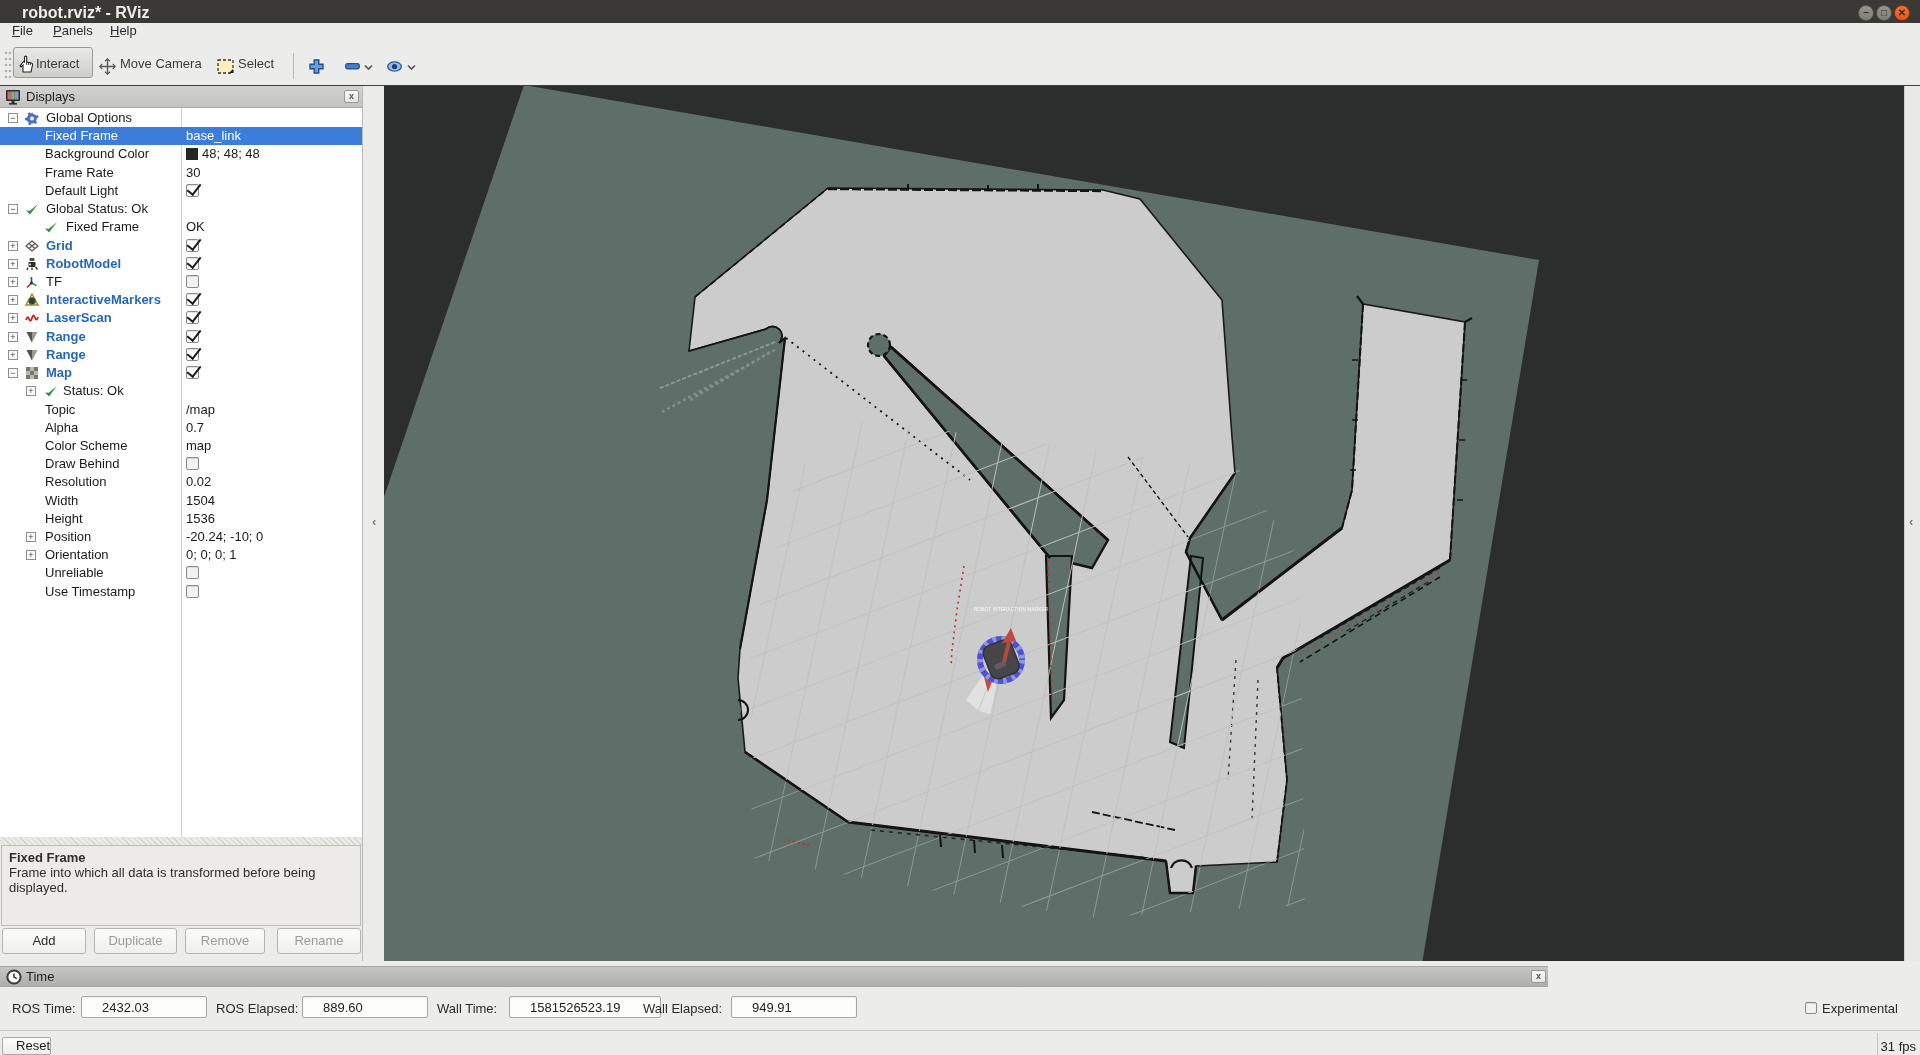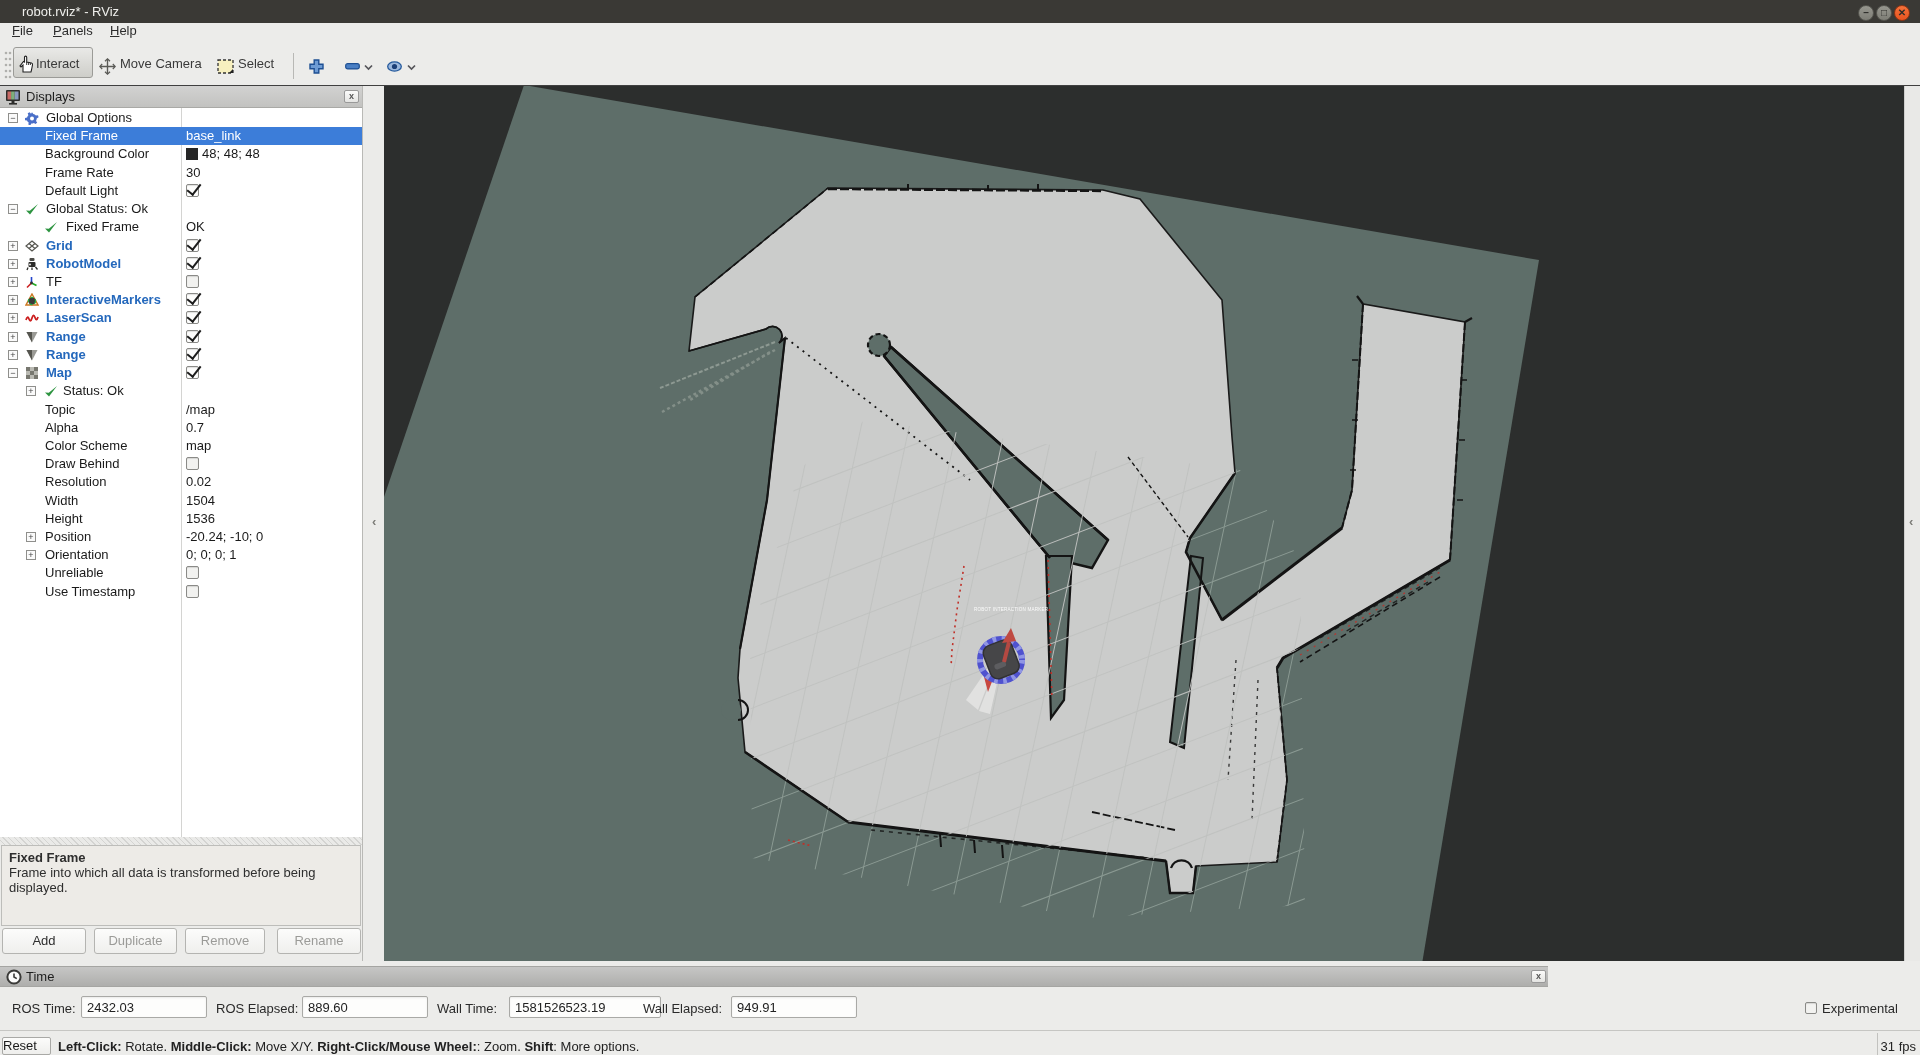--- a/index.html
+++ b/index.html
@@ -1,21 +1,21 @@
 <!DOCTYPE html>
 <html><head>
 <meta charset="utf-8">
 <style>
 *{margin:0;padding:0;box-sizing:border-box}
 html,body{width:1920px;height:1055px;overflow:hidden}
 body{position:relative;font-family:"Liberation Sans",sans-serif;font-size:13px;color:#1a1a1a;background:#ececea}
 .abs{position:absolute}
 
 #titlebar{position:absolute;left:0;top:0;width:1920px;height:23px;background:#3a3935}
-#titlebar .t{position:absolute;left:22px;top:4px;font-weight:normal;color:#efefec;font-size:13px}
+#titlebar .t{position:absolute;left:22px;top:4px;font-weight:bold;color:#efefec;font-size:16px}
 .wbtn{position:absolute;top:5px;width:16px;height:16px;border-radius:50%;background:linear-gradient(#96968e,#7e7e76);border:1px solid #55554f}
 .wbtn.cl{background:linear-gradient(#f4713a,#e85420);border-color:#8e3413}
 .wbtn span{position:absolute;left:0;top:0;width:14px;height:14px;line-height:14px;text-align:center;font-size:10px;font-weight:bold;color:#2e2e2a}
 
 #menubar{position:absolute;left:0;top:23px;width:1920px;height:22px;background:#ececea}
 #menubar span{position:absolute;top:0;color:#2c2c2c}
 
 #toolbar{position:absolute;left:0;top:45px;width:1920px;height:41px;background:#ececea;border-bottom:1px solid #404040}
 #toolbar .txt{position:absolute;top:11px;color:#3a3a3a}
 #interact{position:absolute;left:13px;top:2px;width:80px;height:31px;border:1px solid #9b9b97;border-radius:3px;background:linear-gradient(#e9e9e7,#cecec9)}
@@ -48,24 +48,24 @@
 #lsplit{position:absolute;left:363px;top:86px;width:21px;height:876px;background:#ebebe9}
 #rstrip{position:absolute;left:1904px;top:86px;width:16px;height:875px;background:#e9e9e7;border-left:1px solid #cfcfcd}
 .harrow{position:absolute;color:#7c7c78;font-size:13px;font-weight:bold}
 
 #view{position:absolute;left:384px;top:86px;width:1520px;height:875px;background:#2c2e2d;overflow:hidden}
 
 #timepanel{position:absolute;left:0;top:961px;width:1920px;height:69px;background:#ececea}
 #thead{position:absolute;left:0;top:5px;width:1548px;height:21px;background:linear-gradient(#c6c6c5,#aeaeac);border-top:1px solid #a5a5a2;border-bottom:1px solid #a5a5a2}
 #thead .t{position:absolute;left:26px;top:2px;color:#1e1e1e}
 .tlab{position:absolute;top:40px;color:#2a2a2a}
-.tin{position:absolute;top:35px;height:22px;border:1px solid #a9a9a6;border-radius:2px;background:#fdfdfc;padding:3px 5px;color:#222;box-shadow:inset 0 1px 2px rgba(0,0,0,.08)}
+.tin{position:absolute;top:35px;height:22px;border:1px solid #a9a9a6;border-radius:2px;background:#fdfdfc;padding:3px 20px;color:#222;box-shadow:inset 0 1px 2px rgba(0,0,0,.08)}
 
 #statusbar{position:absolute;left:0;top:1030px;width:1920px;height:25px;background:#ececea;border-top:1px solid #c6c6c3}
-#reset{position:absolute;left:2px;top:6px;width:49px;height:18px;border:1px solid #a9a9a6;border-radius:2px;background:linear-gradient(#fcfcfb,#eeeeec);text-align:left;line-height:16px}
+#reset{position:absolute;left:2px;top:6px;width:49px;height:18px;border:1px solid #a9a9a6;border-radius:2px;background:linear-gradient(#fcfcfb,#eeeeec);text-align:right;line-height:16px}
 #sbtext{position:absolute;left:58px;top:8px;color:#222}
 #fps{position:absolute;right:4px;top:8px;color:#222}
 #fpssep{position:absolute;left:1877px;top:2px;width:1px;height:22px;background:#c2c2bf}
 </style>
 </head>
 <body>
 <div id="titlebar">
   <span class="t">robot.rviz* - RViz</span>
   <div class="wbtn" style="left:1858px">
       <span>–</span>
@@ -458,16 +458,15 @@
   <div class="tin" style="left:302px;width:126px">889.60</div>
   <span class="tlab" style="left:437px">Wall Time:</span>
   <div class="tin" style="left:509px;width:152px">1581526523.19</div>
   <span class="tlab" style="left:643px">Wall Elapsed:</span>
   <div class="tin" style="left:731px;width:126px">949.91</div>
   <div class="cb u" style="left:1805px;top:41px;width:12px;height:12px"></div>
   <span class="tlab" style="left:1822px">Experimental</span>
 </div>
 <div id="statusbar">
   <div id="reset">Reset</div>
-  <span id="sbtext"><b>Left-Click:</b> Rotate. <b>Middle-Click:</b> Move X/Y. <b>Right-Click/Mouse Wheel:</b>: Zoom. <b>Shift</b>: More options.</span>
   <div id="fpssep"></div>
   <span id="fps">31 fps</span>
 </div>
 
 </body></html>

